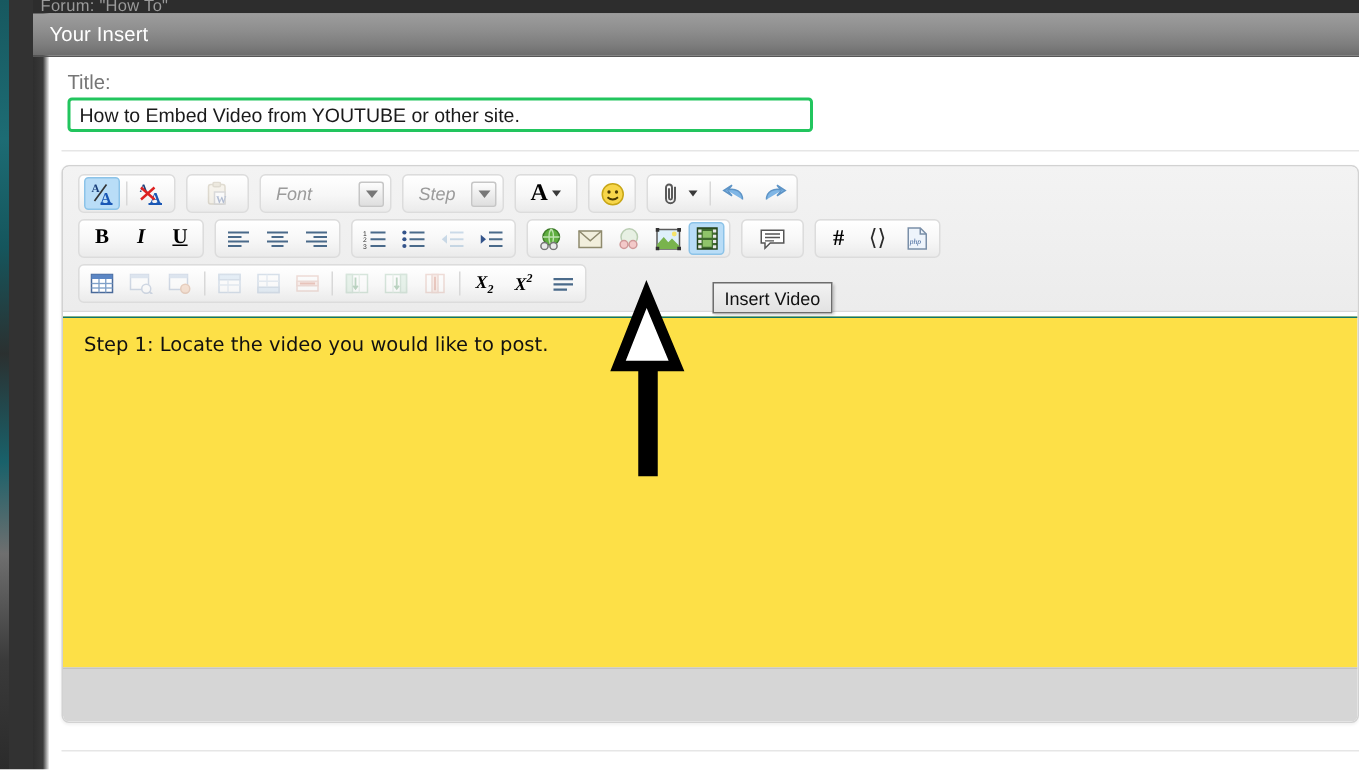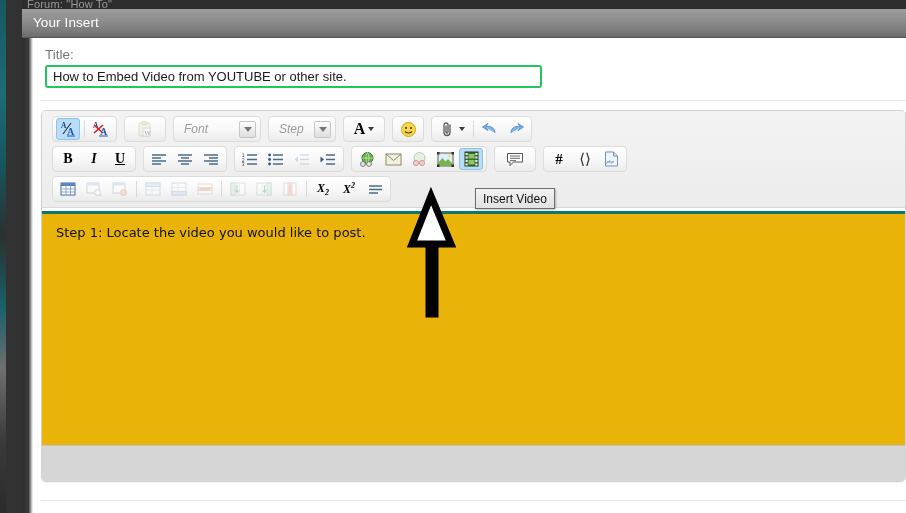--- a/index.html
+++ b/index.html
@@ -76,21 +76,21 @@
   .combo .arw { width:17px; height:17px; margin-left:6px; border:1px solid #c6c6c6; border-radius:2px;
     background:linear-gradient(180deg,#fdfdfd,#dedede);
     display:flex; align-items:center; justify-content:center; }
   .caret { width:0;height:0;border-left:4px solid transparent;border-right:4px solid transparent;
     border-top:5px solid #777; }
   .caret-sm { width:0;height:0;border-left:3px solid transparent;border-right:3px solid transparent;
     border-top:4px solid #3a3a3a; margin-left:3px; }
 
   
   .edit-surface { position:absolute; left:0; right:0; top:100px; bottom:36px;
-    background:#eab308; border-top:3px solid #0f766e; padding:12px 14px; }
+    background:#fde047; border-top:1px solid #0f766e; padding:12px 14px; }
   .edit-line { font-family:"DejaVu Sans", sans-serif; font-size:13px; color:#111; line-height:1.05; }
   .edit-gap { height:22px; }
   .caret-bar { display:inline-block; width:1px; height:14px; background:#000;
     vertical-align:-2px; margin-left:1px; }
 
   .edit-footer { position:absolute; left:0; right:0; bottom:0; height:36px;
     background:#d6d6d6; border-top:1px solid #c3c3c3; }
 
   .hr-2 { position:absolute; left:8px; top:462px; width:865px; height:1px; background:#e6e6e6; }
 

